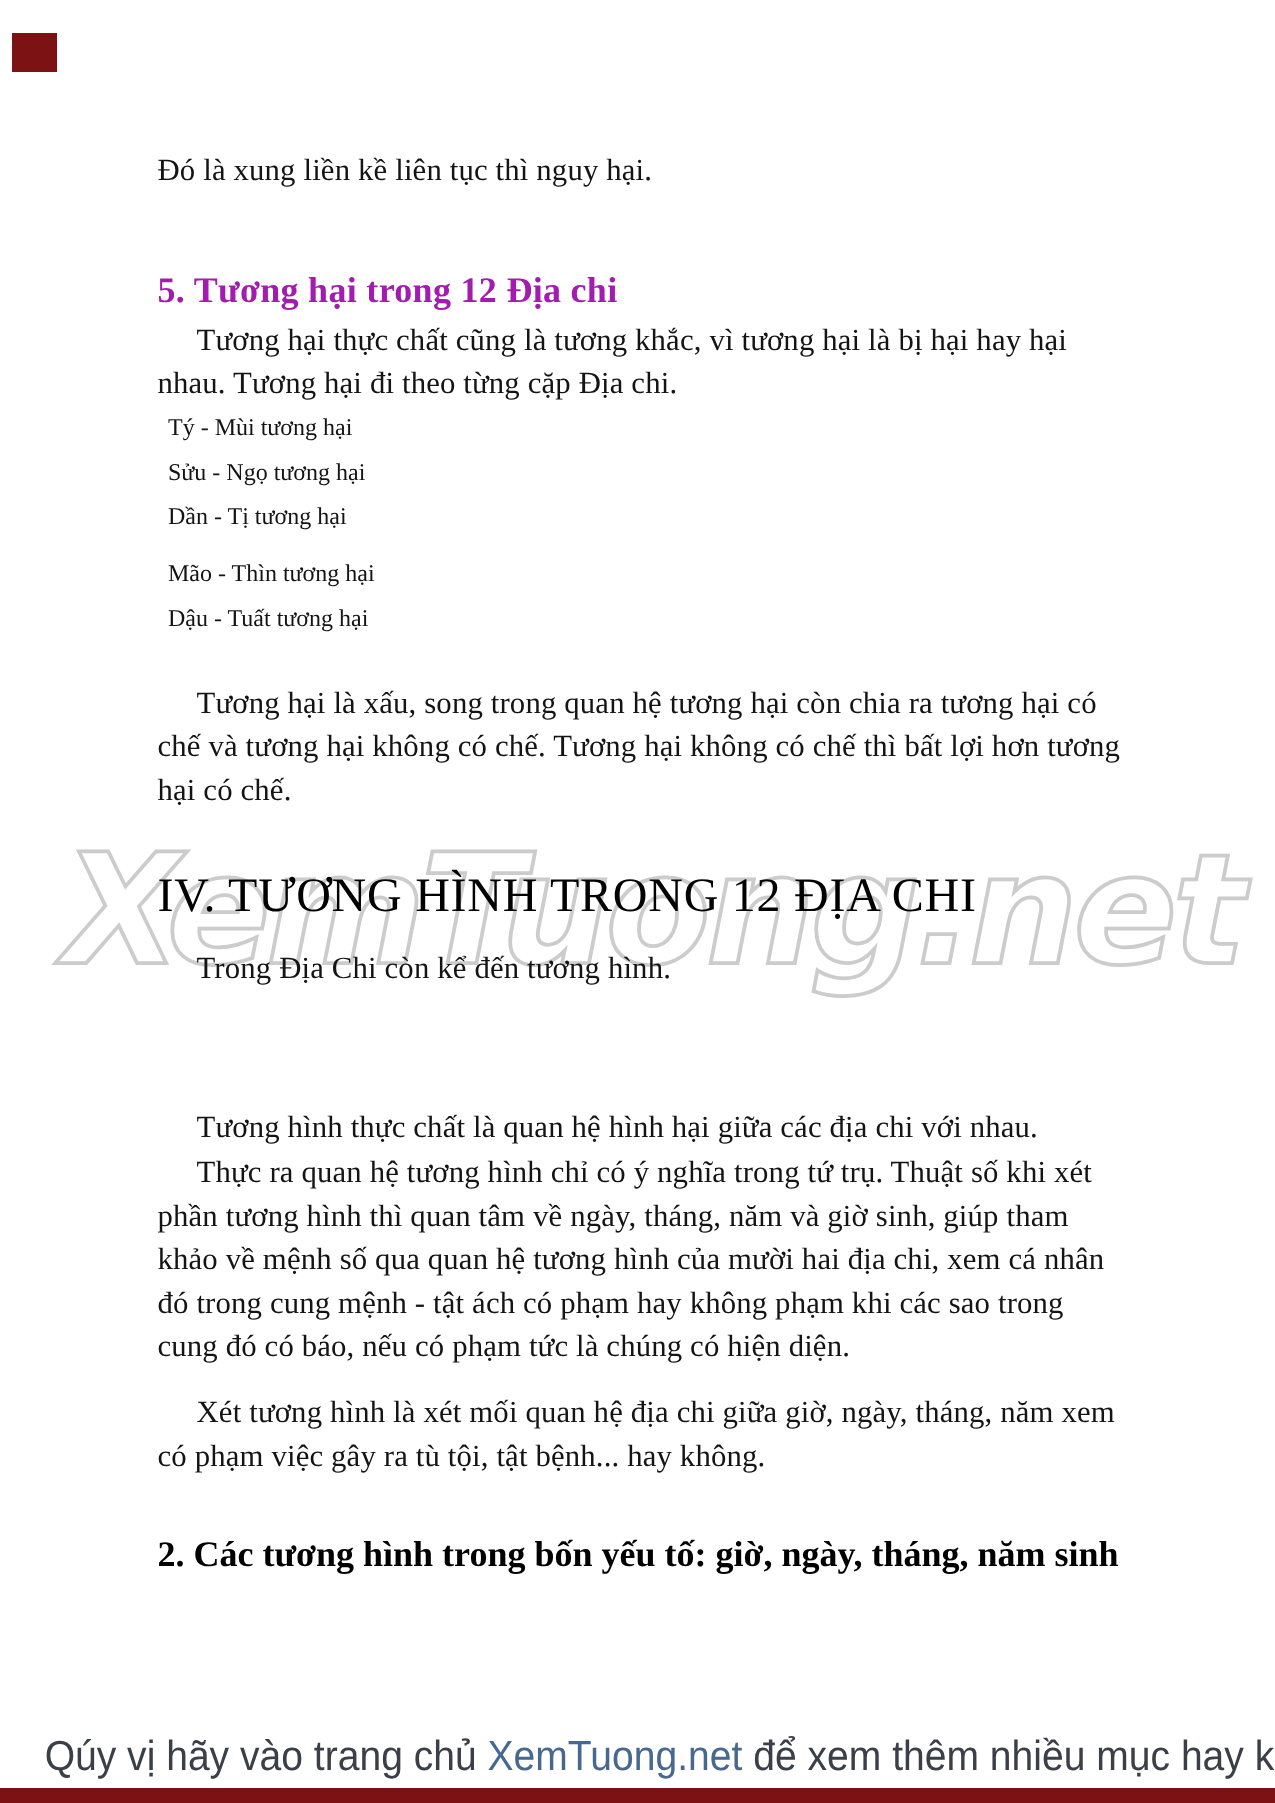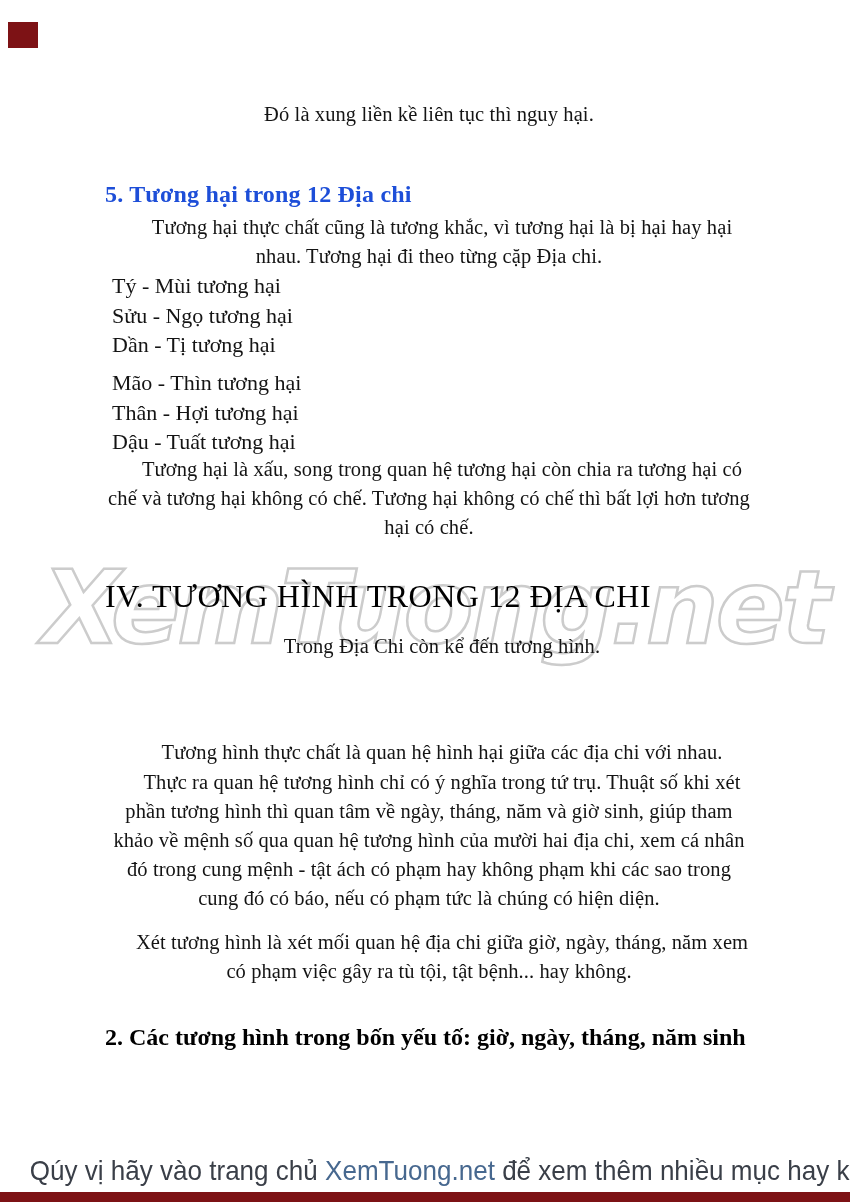--- a/index.html
+++ b/index.html
@@ -9,32 +9,31 @@
     background:#ffffff;
     overflow:hidden;
     font-family:"Liberation Serif", serif;
     color:#141414;
   }
   .abs{position:absolute;left:105px;width:648px;z-index:2;}
   .body-text{
     font-size:20.5px;
     line-height:29px;
     letter-spacing:0.1px;
-    text-align:center;
   }
   .indent{text-indent:26px;}
   .h-num{
     font-size:24px;
     font-weight:bold;
-    color:#1d4ed8;
+    color:#a21caf;
     margin:0;
     letter-spacing:0.2px;
   }
   .pair-line{
-    font-size:22px;
+    font-size:16px;
     line-height:29.5px;
   }
   .pairs{left:112px;}
   .h-big{
     font-size:32px;
     font-weight:normal;
     letter-spacing:0.5px;
     margin:0;
     color:#000;
     white-space:nowrap;
@@ -101,21 +100,20 @@
   <div class="abs body-text indent" style="top:213px;">Tương hại thực chất cũng là tương khắc, vì tương hại là bị hại hay hại nhau. Tương hại đi theo từng cặp Địa chi.</div>
 
   <div class="abs pairs" style="top:271px;">
     <div class="pair-line">Tý - Mùi tương hại</div>
     <div class="pair-line">Sửu - Ngọ tương hại</div>
     <div class="pair-line">Dần - Tị tương hại</div>
   </div>
 
   <div class="abs pairs" style="top:368px;">
     <div class="pair-line">Mão - Thìn tương hại</div>
-    <div class="pair-line">Thân - Hợi tương hại</div>
     <div class="pair-line">Dậu - Tuất tương hại</div>
   </div>
 
   <div class="abs body-text indent" style="top:455px;">Tương hại là xấu, song trong quan hệ tương hại còn chia ra tương hại có chế và tương hại không có chế. Tương hại không có chế thì bất lợi hơn tương hại có chế.</div>
 
   <div class="watermark">XemTuong.net</div>
 
   <h1 class="abs h-big" style="top:578px;">IV. TƯƠNG HÌNH TRONG 12 ĐỊA CHI</h1>
 
   <div class="abs body-text indent" style="top:632px;">Trong Địa Chi còn kể đến tương hình.</div>

